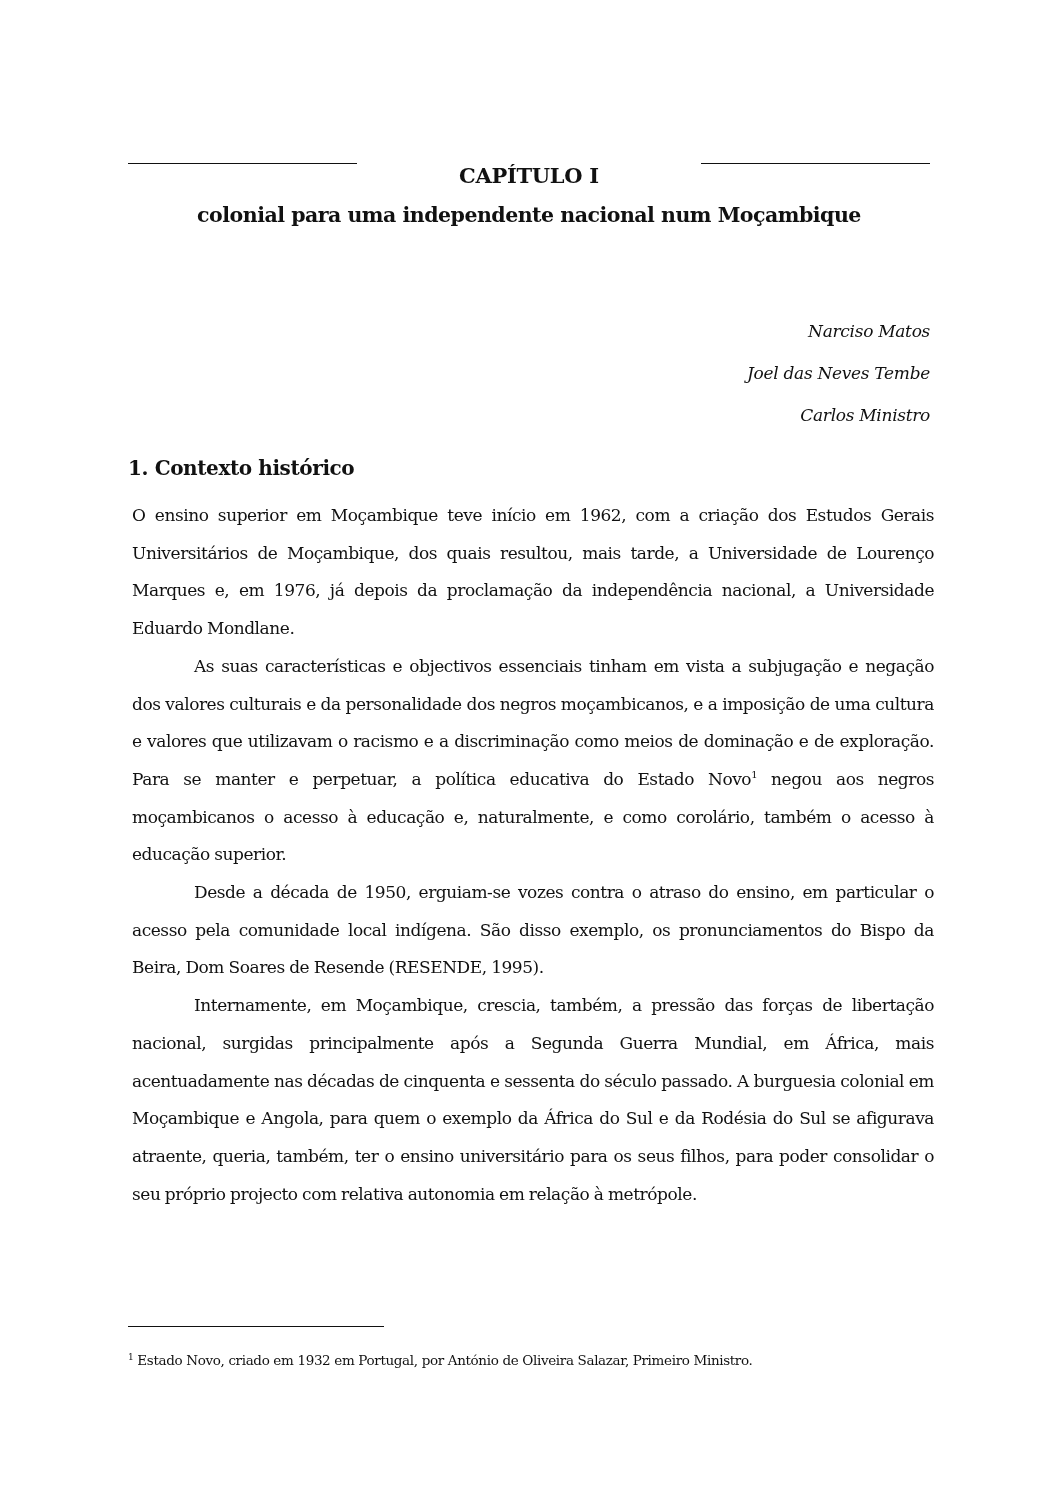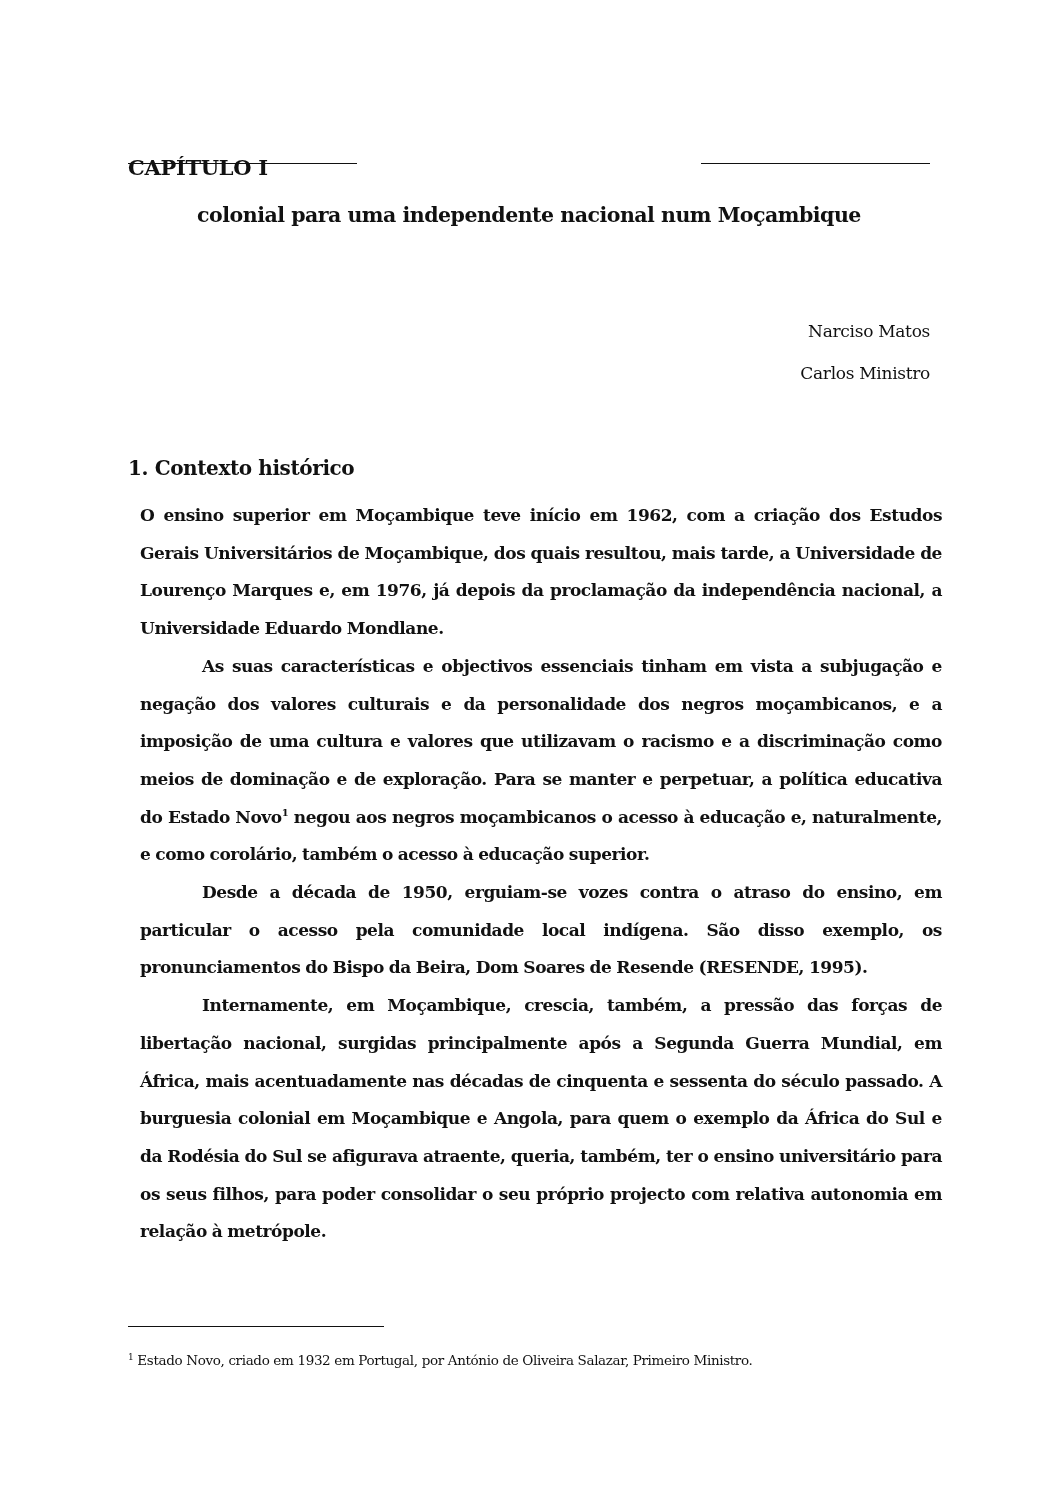--- a/index.html
+++ b/index.html
@@ -33,22 +33,22 @@
       top: 15px;
       height: 1px;
       background: #111;
     }
     .chapter-rule.left { left: 0; width: 229px; }
     .chapter-rule.right { left: 573px; width: 229px; }
     .chapter-title {
       position: absolute;
       left: 0;
       width: 802px;
-      top: 4px;
-      text-align: left;
+      top: 12px;
+      text-align: center;
       font-weight: bold;
       font-size: 21px;
       line-height: 32px;
       letter-spacing: -0.3px;
     }
     .main-title {
       position: absolute;
       top: 200px;
       left: 0;
       width: 802px;
@@ -57,45 +57,45 @@
       font-size: 20.5px;
       line-height: 30px;
       letter-spacing: -0.5px;
     }
     .main-title span { display: block; }
     .authors {
       position: absolute;
       top: 310px;
       right: 0;
       text-align: right;
+      font-style: italic;
       font-size: 17px;
       line-height: 42px;
       letter-spacing: -0.3px;
     }
     .authors div { height: 42px; }
     .section-heading {
       position: absolute;
       top: 453px;
       left: 0;
       font-weight: bold;
       font-size: 20px;
       line-height: 30px;
       letter-spacing: -0.4px;
     }
     .body-text {
       position: absolute;
       top: 497px;
-      left: 12px;
+      left: 4px;
       width: 802px;
       font-size: 17px;
       line-height: 37.7px;
       letter-spacing: -0.45px;
       word-spacing: -0.5px;
       text-align: justify;
-      font-weight: bold;
     }
     .body-text p {
       margin: 0;
     }
     .body-text p.indent { text-indent: 62px; }
     sup.fnref {
       font-size: 10px;
       line-height: 0;
       vertical-align: super;
     }
@@ -131,20 +131,21 @@
     <div class="chapter-title">CAPÍTULO I</div>
     <div class="chapter-rule right"></div>
   </div>
 
   <h1 class="main-title" style="margin:0;">
     <span>colonial para uma independente nacional num Moçambique</span>
   </h1>
 
   <div class="authors">
     <div>Narciso Matos</div>
+    <div>Joel das Neves Tembe</div>
     <div>Carlos Ministro</div>
   </div>
 
   <h2 class="section-heading" style="margin:0;">1. Contexto histórico</h2>
 
   <div class="body-text">
     <p>O ensino superior em Moçambique teve início em 1962, com a criação dos Estudos Gerais Universitários de Moçambique, dos quais resultou, mais tarde, a Universidade de Lourenço Marques e, em 1976, já depois da proclamação da independência nacional, a Universidade Eduardo Mondlane.</p>
     <p class="indent"><span>As suas características e objectivos essenciais tinham em vista a subjugação e negação dos valores culturais e da personalidade dos negros moçambicanos, e a imposição de uma cultura e valores que utilizavam o racismo e a discriminação como meios de dominação e de exploração. Para se manter e perpetuar, a política educativa do Estado Novo</span><sup class="fnref">1</sup><span> negou aos negros moçambicanos o acesso à educação e, naturalmente, e como corolário, também o acesso à educação superior.</span></p>
     <p class="indent">Desde a década de 1950, erguiam-se vozes contra o atraso do ensino, em particular o acesso pela comunidade local indígena. São disso exemplo, os pronunciamentos do Bispo da Beira, Dom Soares de Resende (RESENDE, 1995).</p>
     <p class="indent">Internamente, em Moçambique, crescia, também, a pressão das forças de libertação nacional, surgidas principalmente após a Segunda Guerra Mundial, em África, mais acentuadamente nas décadas de cinquenta e sessenta do século passado. A burguesia colonial em Moçambique e Angola, para quem o exemplo da África do Sul e da Rodésia do Sul se afigurava atraente, queria, também, ter o ensino universitário para os seus filhos, para poder consolidar o seu próprio projecto com relativa autonomia em relação à metrópole.</p>

